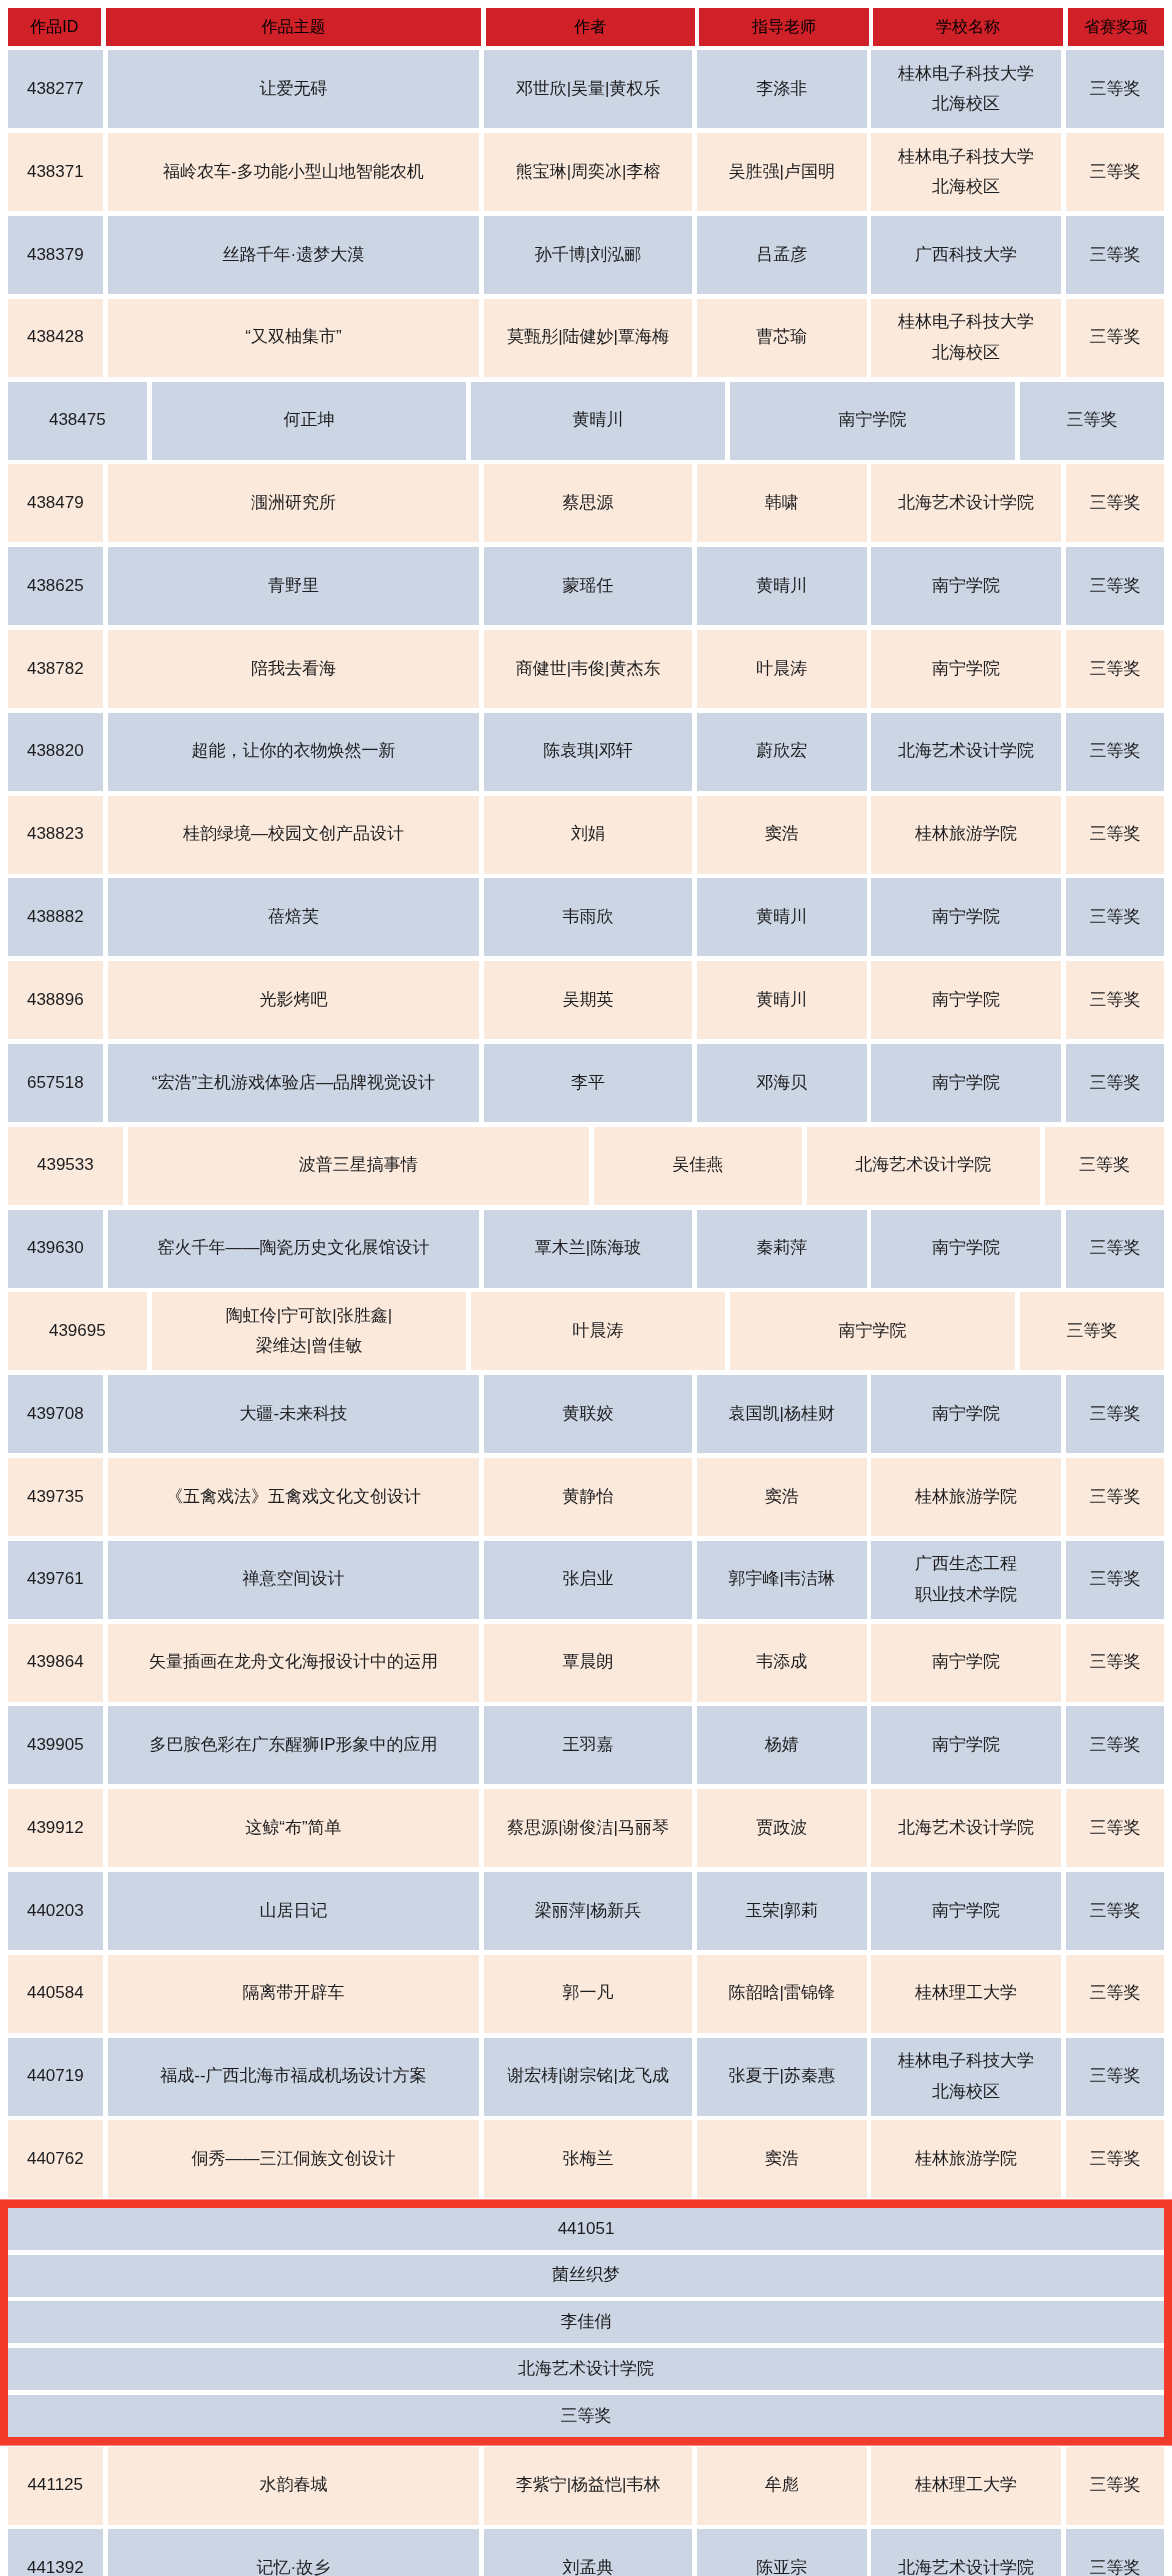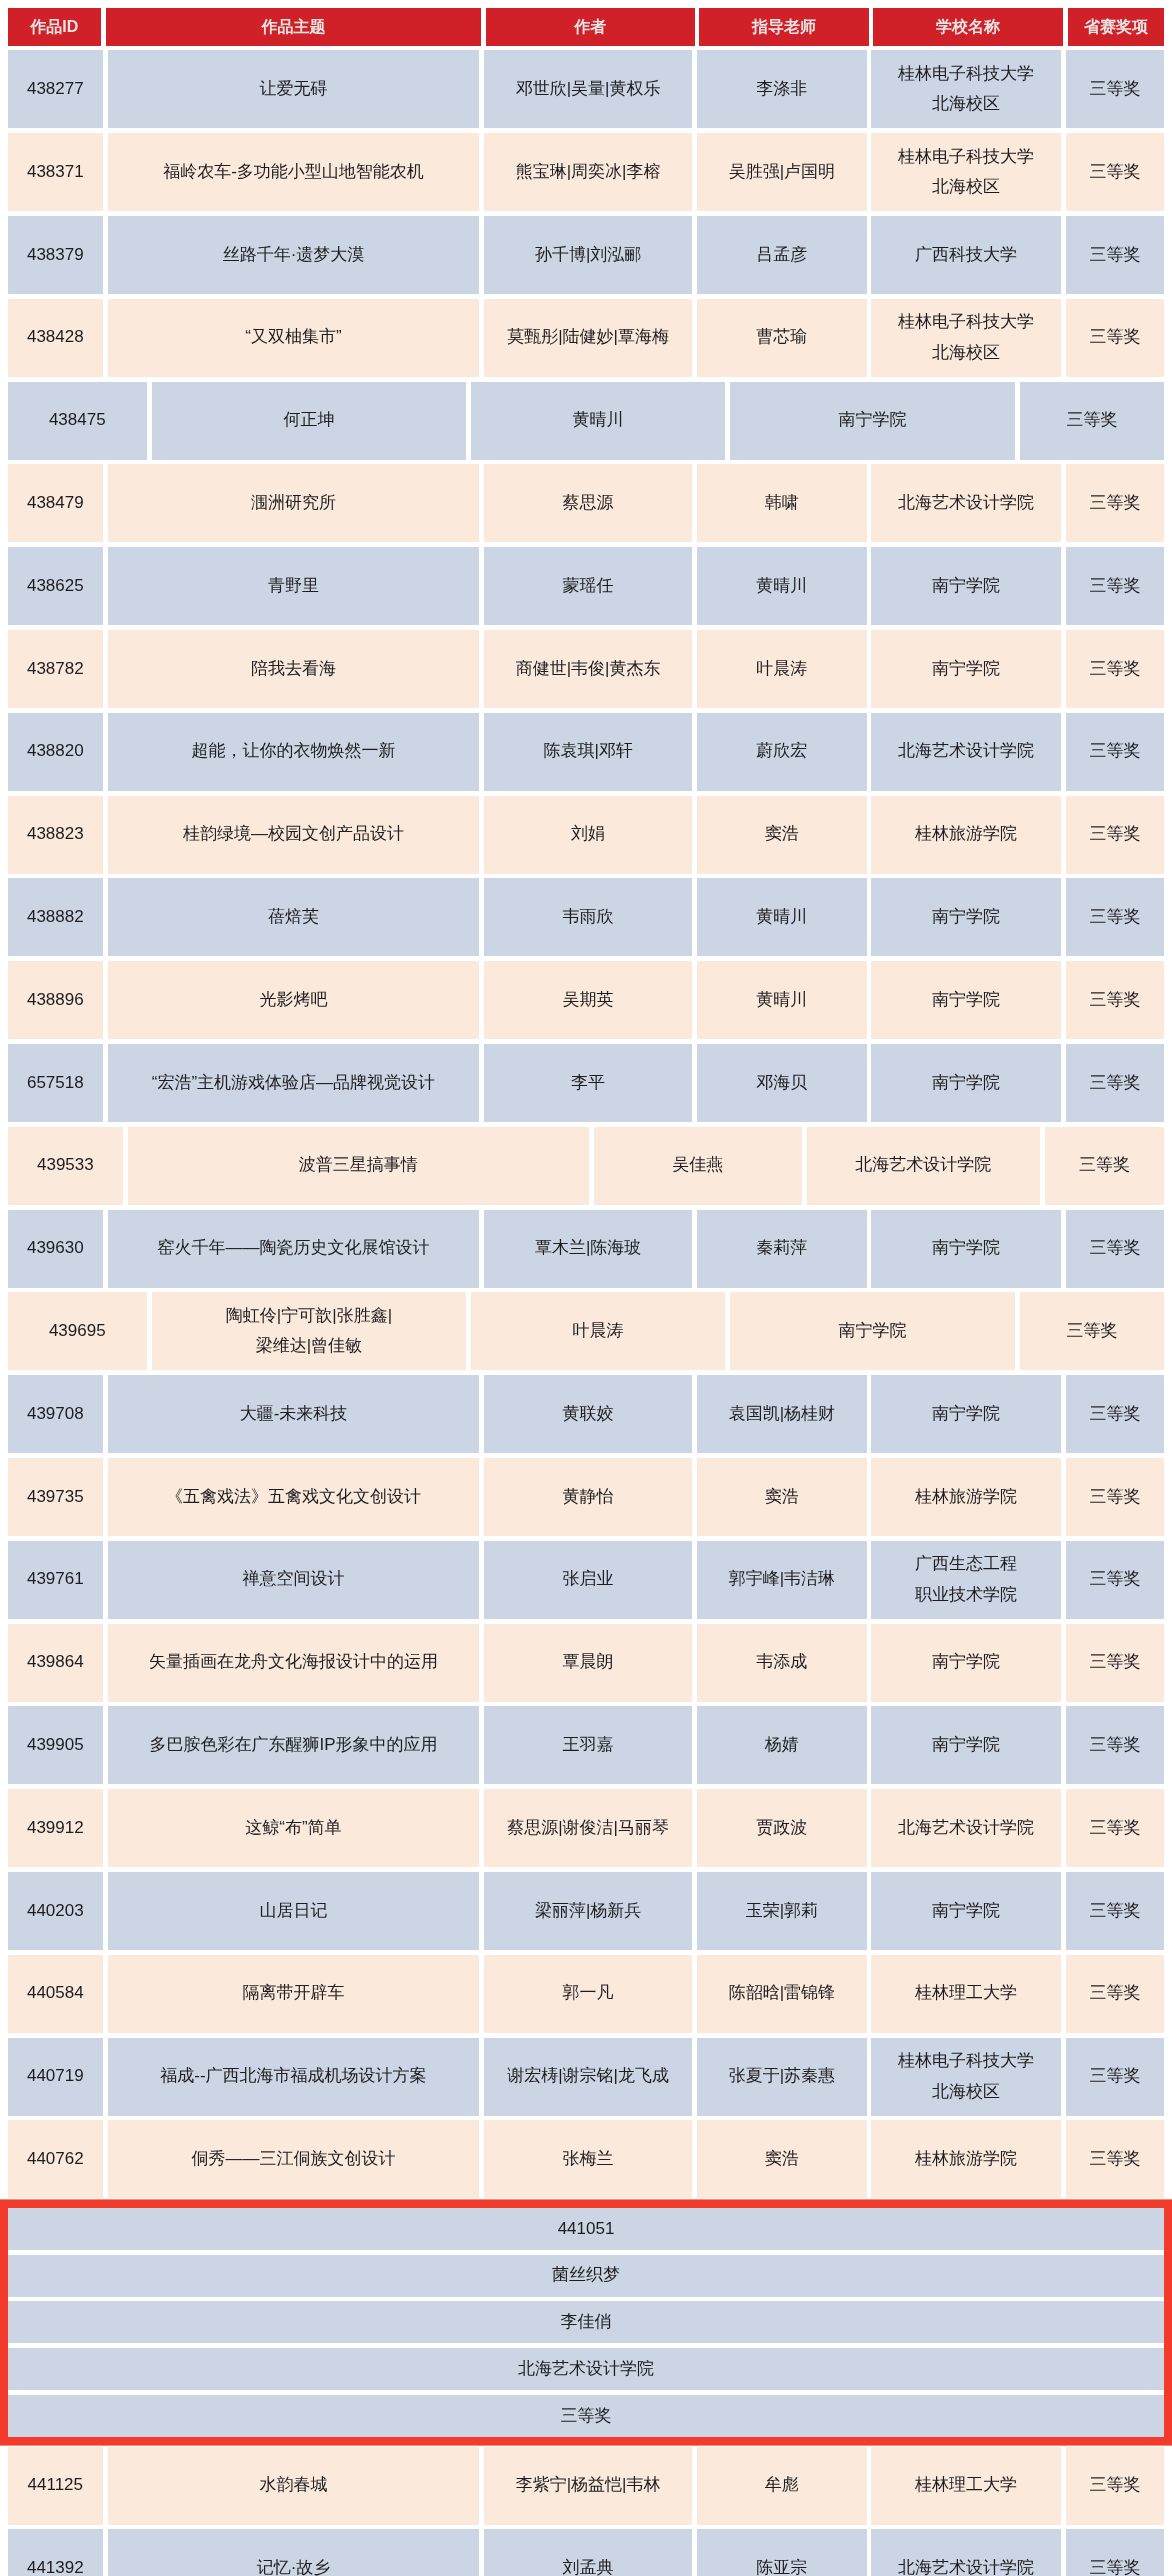--- a/index.html
+++ b/index.html
@@ -22,25 +22,25 @@
     font-size:17px;line-height:1.8;padding:5.7px 7.6px;
     color:var(--text);
   }
   .c-id{flex:93 0 0;}
   .c-theme{flex:413 0 0;}
   .c-authors{flex:224 0 0;}
   .c-advisor{flex:179 0 0;}
   .c-school{flex:202 0 0;}
   .c-award{flex:97 0 0;}
   .header-row .cell{
-    background:var(--header-red);color:#e5e5e5;
-    font-weight:bold;font-size:16px;line-height:1.2;
+    background:var(--header-red);color:#000000;
+    font-weight:normal;font-size:16px;line-height:1.2;
     min-height:38px;padding:3.8px 5.7px;
   }
-  .data-row{min-height:78px;justify-content:flex-end;}
+  .data-row{min-height:78px;}
   .data-row.blue .cell{background:var(--row-blue);}
   .data-row.peach .cell{background:var(--row-peach);}
   .data-row.highlight{
     box-shadow:0 0 0 8.6px var(--highlight-red);
     position:relative;z-index:2;
     margin-top:9.6px;margin-bottom:9.6px;flex-direction:column;
   }
 </style>
 </head>
 <body>

